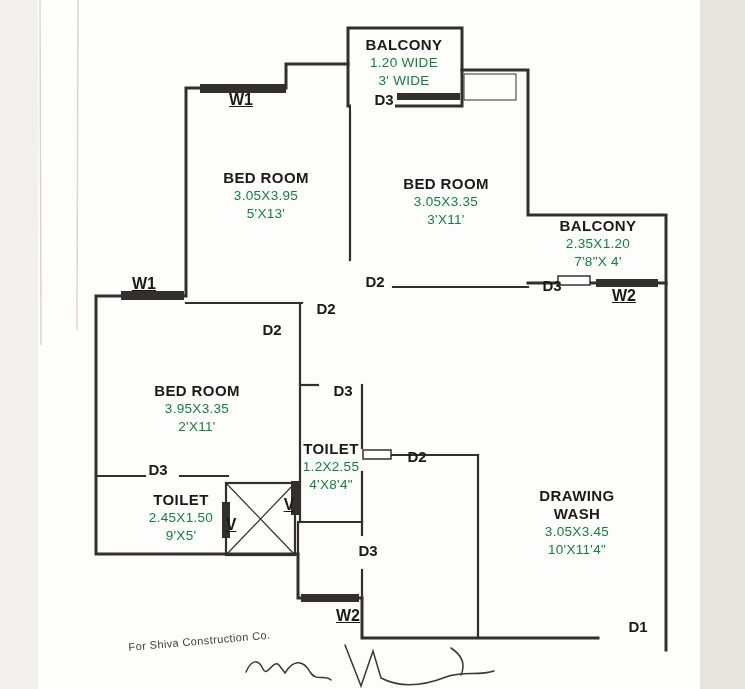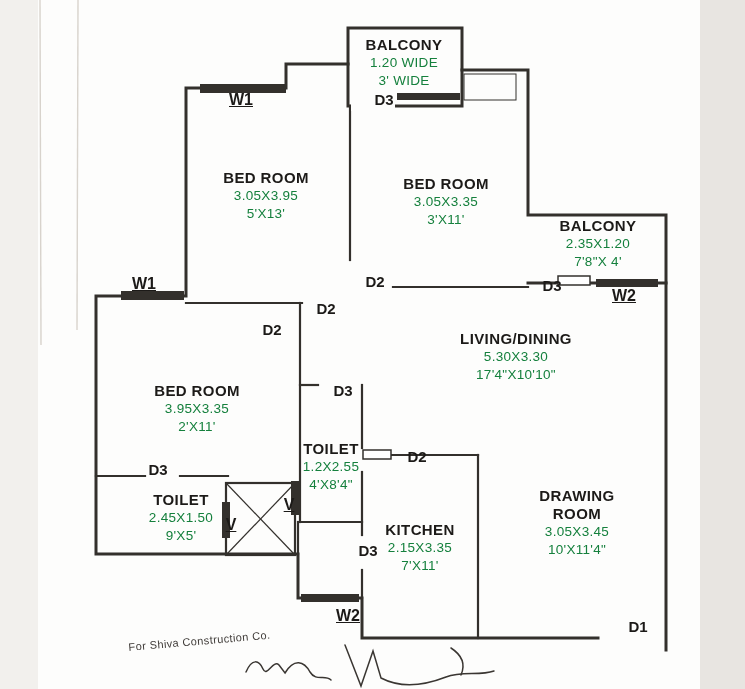--- a/index.html
+++ b/index.html
@@ -116,54 +116,44 @@
     <span class="room-dim">3.05X3.35</span>
     <span class="room-dim">3'X11'</span>
   </div>
 
   <div class="plan-label" style="left:598px;top:244px">
     <span class="room-name">BALCONY</span>
     <span class="room-dim">2.35X1.20</span>
     <span class="room-dim">7'8"X 4'</span>
   </div>
 
-  <div class="plan-label" style="left:516px;top:357px">
-    <span class="room-name">LIVING/DINING</span>
-    <span class="room-dim">5.30X3.30</span>
-    <span class="room-dim">17'4"X10'10"</span>
-  </div>
 
   <div class="plan-label" style="left:197px;top:409px">
     <span class="room-name">BED ROOM</span>
     <span class="room-dim">3.95X3.35</span>
     <span class="room-dim">2'X11'</span>
   </div>
 
   <div class="plan-label" style="left:331px;top:467px">
     <span class="room-name">TOILET</span>
     <span class="room-dim">1.2X2.55</span>
     <span class="room-dim">4'X8'4"</span>
   </div>
 
   <div class="plan-label" style="left:181px;top:518px">
     <span class="room-name">TOILET</span>
     <span class="room-dim">2.45X1.50</span>
     <span class="room-dim">9'X5'</span>
   </div>
 
 
-  <div class="plan-label" style="left:420px;top:548px">
-    <span class="room-name">KITCHEN</span>
-    <span class="room-dim">2.15X3.35</span>
-    <span class="room-dim">7'X11'</span>
-  </div>
 
   <div class="plan-label" style="left:577px;top:523px">
     <span class="room-name">DRAWING</span>
-    <span class="room-name">ROOM</span>
+    <span class="room-name">WASH</span>
     <span class="room-dim">3.05X3.45</span>
     <span class="room-dim">10'X11'4"</span>
   </div>
 
   <span class="tag small" style="left:241px;top:100px">W1</span>
   <span class="tag small" style="left:144px;top:284px">W1</span>
   <span class="tag" style="left:384px;top:99px">D3</span>
   <span class="tag" style="left:375px;top:281px">D2</span>
   <span class="tag" style="left:326px;top:308px">D2</span>
   <span class="tag" style="left:272px;top:329px">D2</span>

